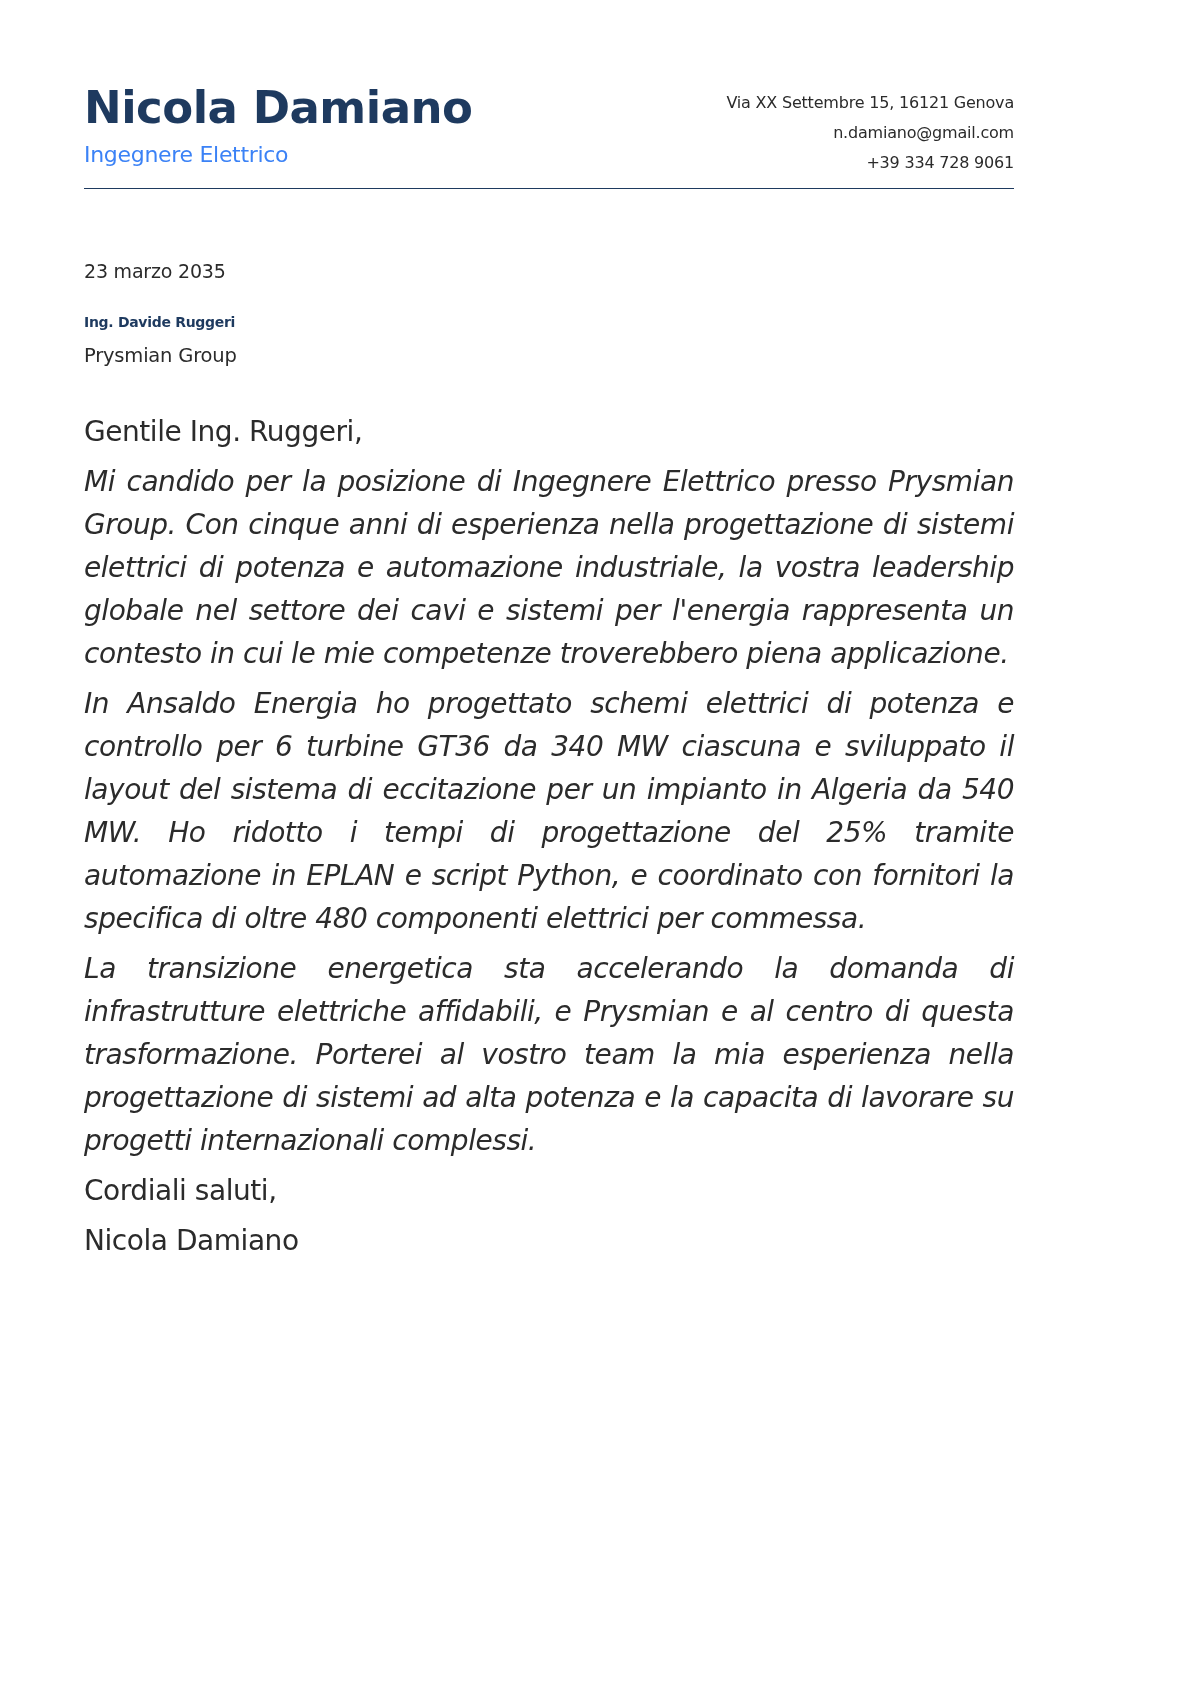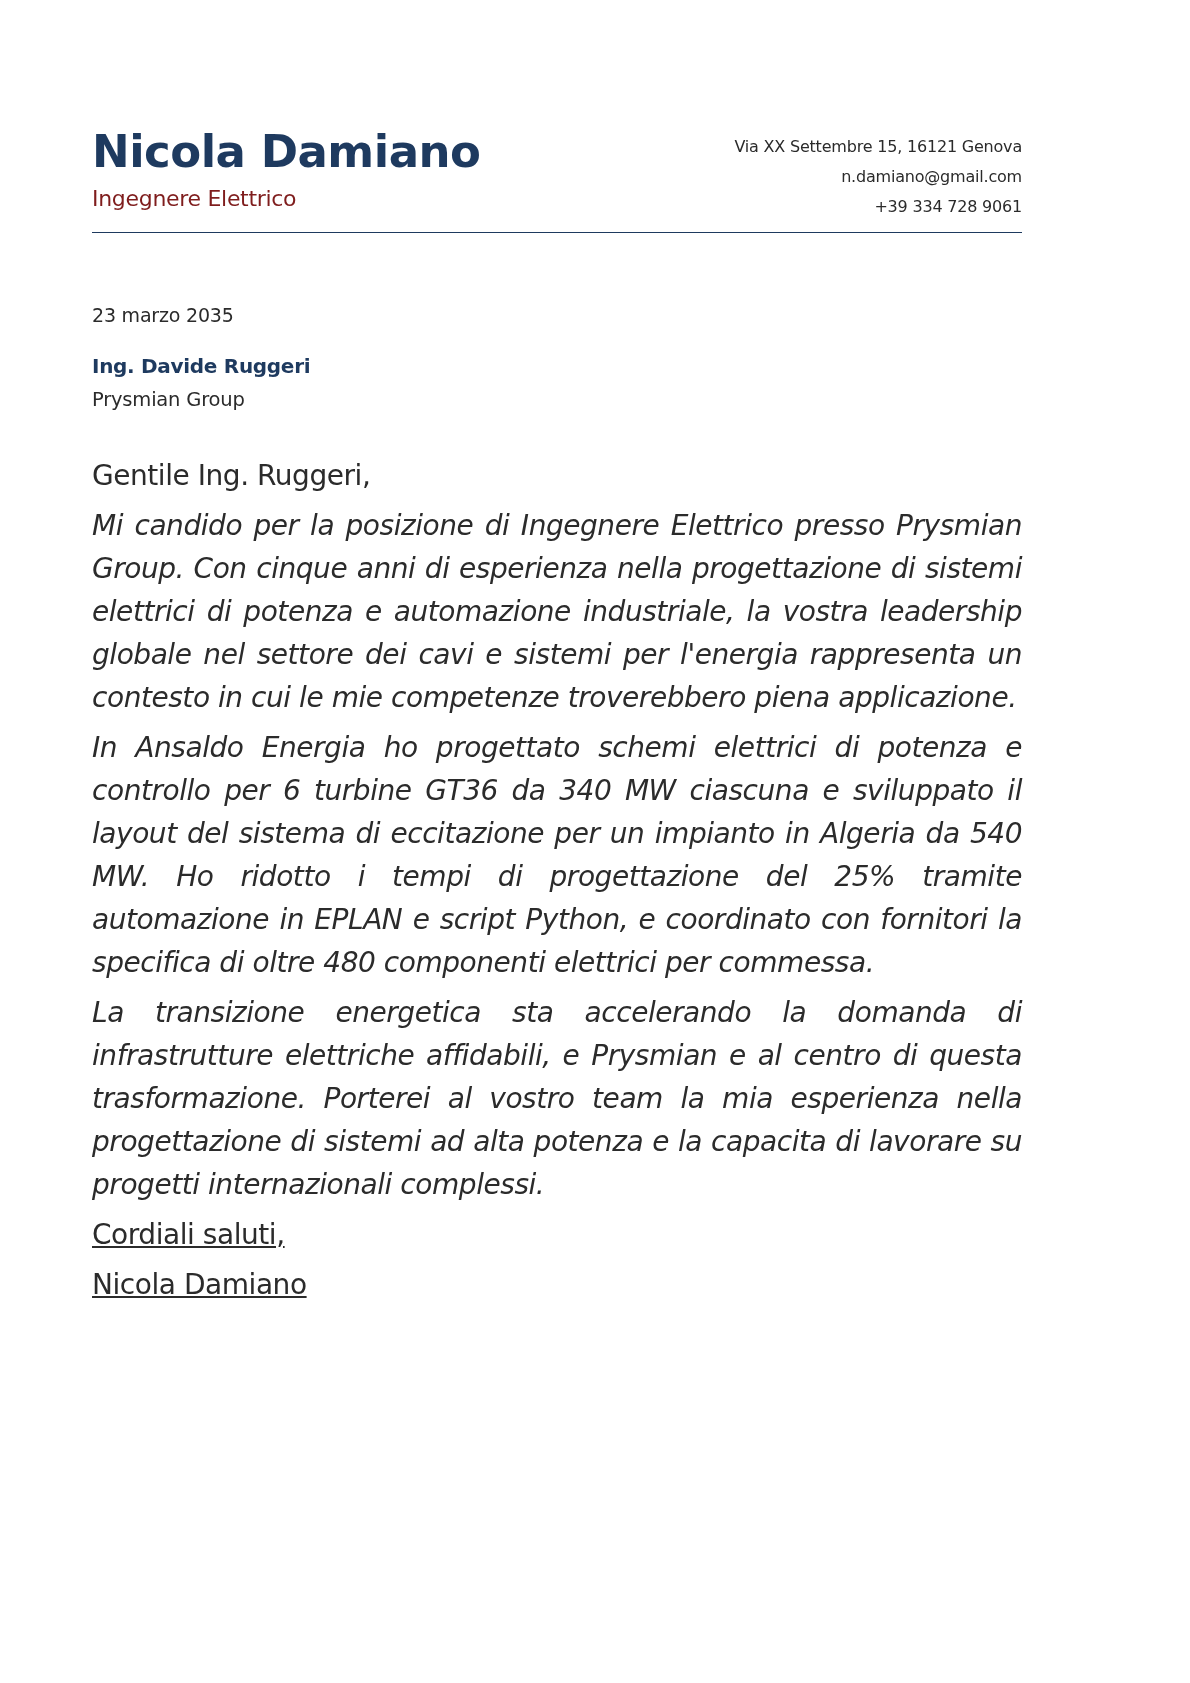--- a/index.html
+++ b/index.html
@@ -1,29 +1,29 @@
 <!DOCTYPE html>
 <html><head>
   <meta charset="utf-8">
   <style>
     html, body { margin: 0; padding: 0; background: #ffffff; }
     body { width: 1190px; height: 1683px; position: relative; font-family: "DejaVu Sans", sans-serif; color: #2b2b2b; }
-    .page { position: absolute; left: 92px; top: 0; width: 930px; margin-top: 44px; }
+    .page { position: absolute; left: 84px; top: 0; width: 930px; }
     .header { position: relative; height: 188px; border-bottom: 1.5px solid #1e3a5f; }
     .name { position: absolute; left: 0; top: 80px; font-size: 45px; font-weight: bold; color: #1e3a5f; letter-spacing: -0.5px; line-height: 56px; }
-    .title { position: absolute; left: 0; top: 140px; font-size: 22px; color: #7f1d1d; line-height: 30px; letter-spacing: -0.3px; }
+    .title { position: absolute; left: 0; top: 140px; font-size: 22px; color: #3b82f6; line-height: 30px; letter-spacing: -0.3px; }
     .contact { position: absolute; right: 0; top: 88px; text-align: right; font-size: 16px; line-height: 30px; color: #2b2b2b; letter-spacing: -0.2px; }
     .contact div { white-space: nowrap; }
     .date { position: absolute; top: 256px; left: 0; font-size: 19px; line-height: 30px; letter-spacing: -0.2px; }
-    .recipient-name { position: absolute; top: 306px; left: 0; font-size: 20px; font-weight: bold; color: #1e3a5f; line-height: 32px; letter-spacing: -0.3px; }
+    .recipient-name { position: absolute; top: 306px; left: 0; font-size: 14px; font-weight: bold; color: #1e3a5f; line-height: 32px; letter-spacing: -0.3px; }
     .recipient-company { position: absolute; top: 341px; left: 0; font-size: 19.5px; line-height: 30px; letter-spacing: -0.2px; }
     .body { position: absolute; top: 410px; left: 0; width: 930px; font-size: 28px; line-height: 43px; letter-spacing: -0.45px; }
     .body p { margin: 0 0 7px 0; text-align: justify; font-style: italic; }
     .greeting { margin: 0 0 7px 0; }
-    .closing, .signature { margin: 0 0 7px 0; text-decoration: underline; }
+    .closing, .signature { margin: 0 0 7px 0; }
   </style>
 </head>
 <body>
 
 <div class="page">
   <div class="header">
     <div class="name">Nicola Damiano</div>
     <div class="title">Ingegnere Elettrico</div>
     <div class="contact">
       <div>Via XX Settembre 15, 16121 Genova</div>

